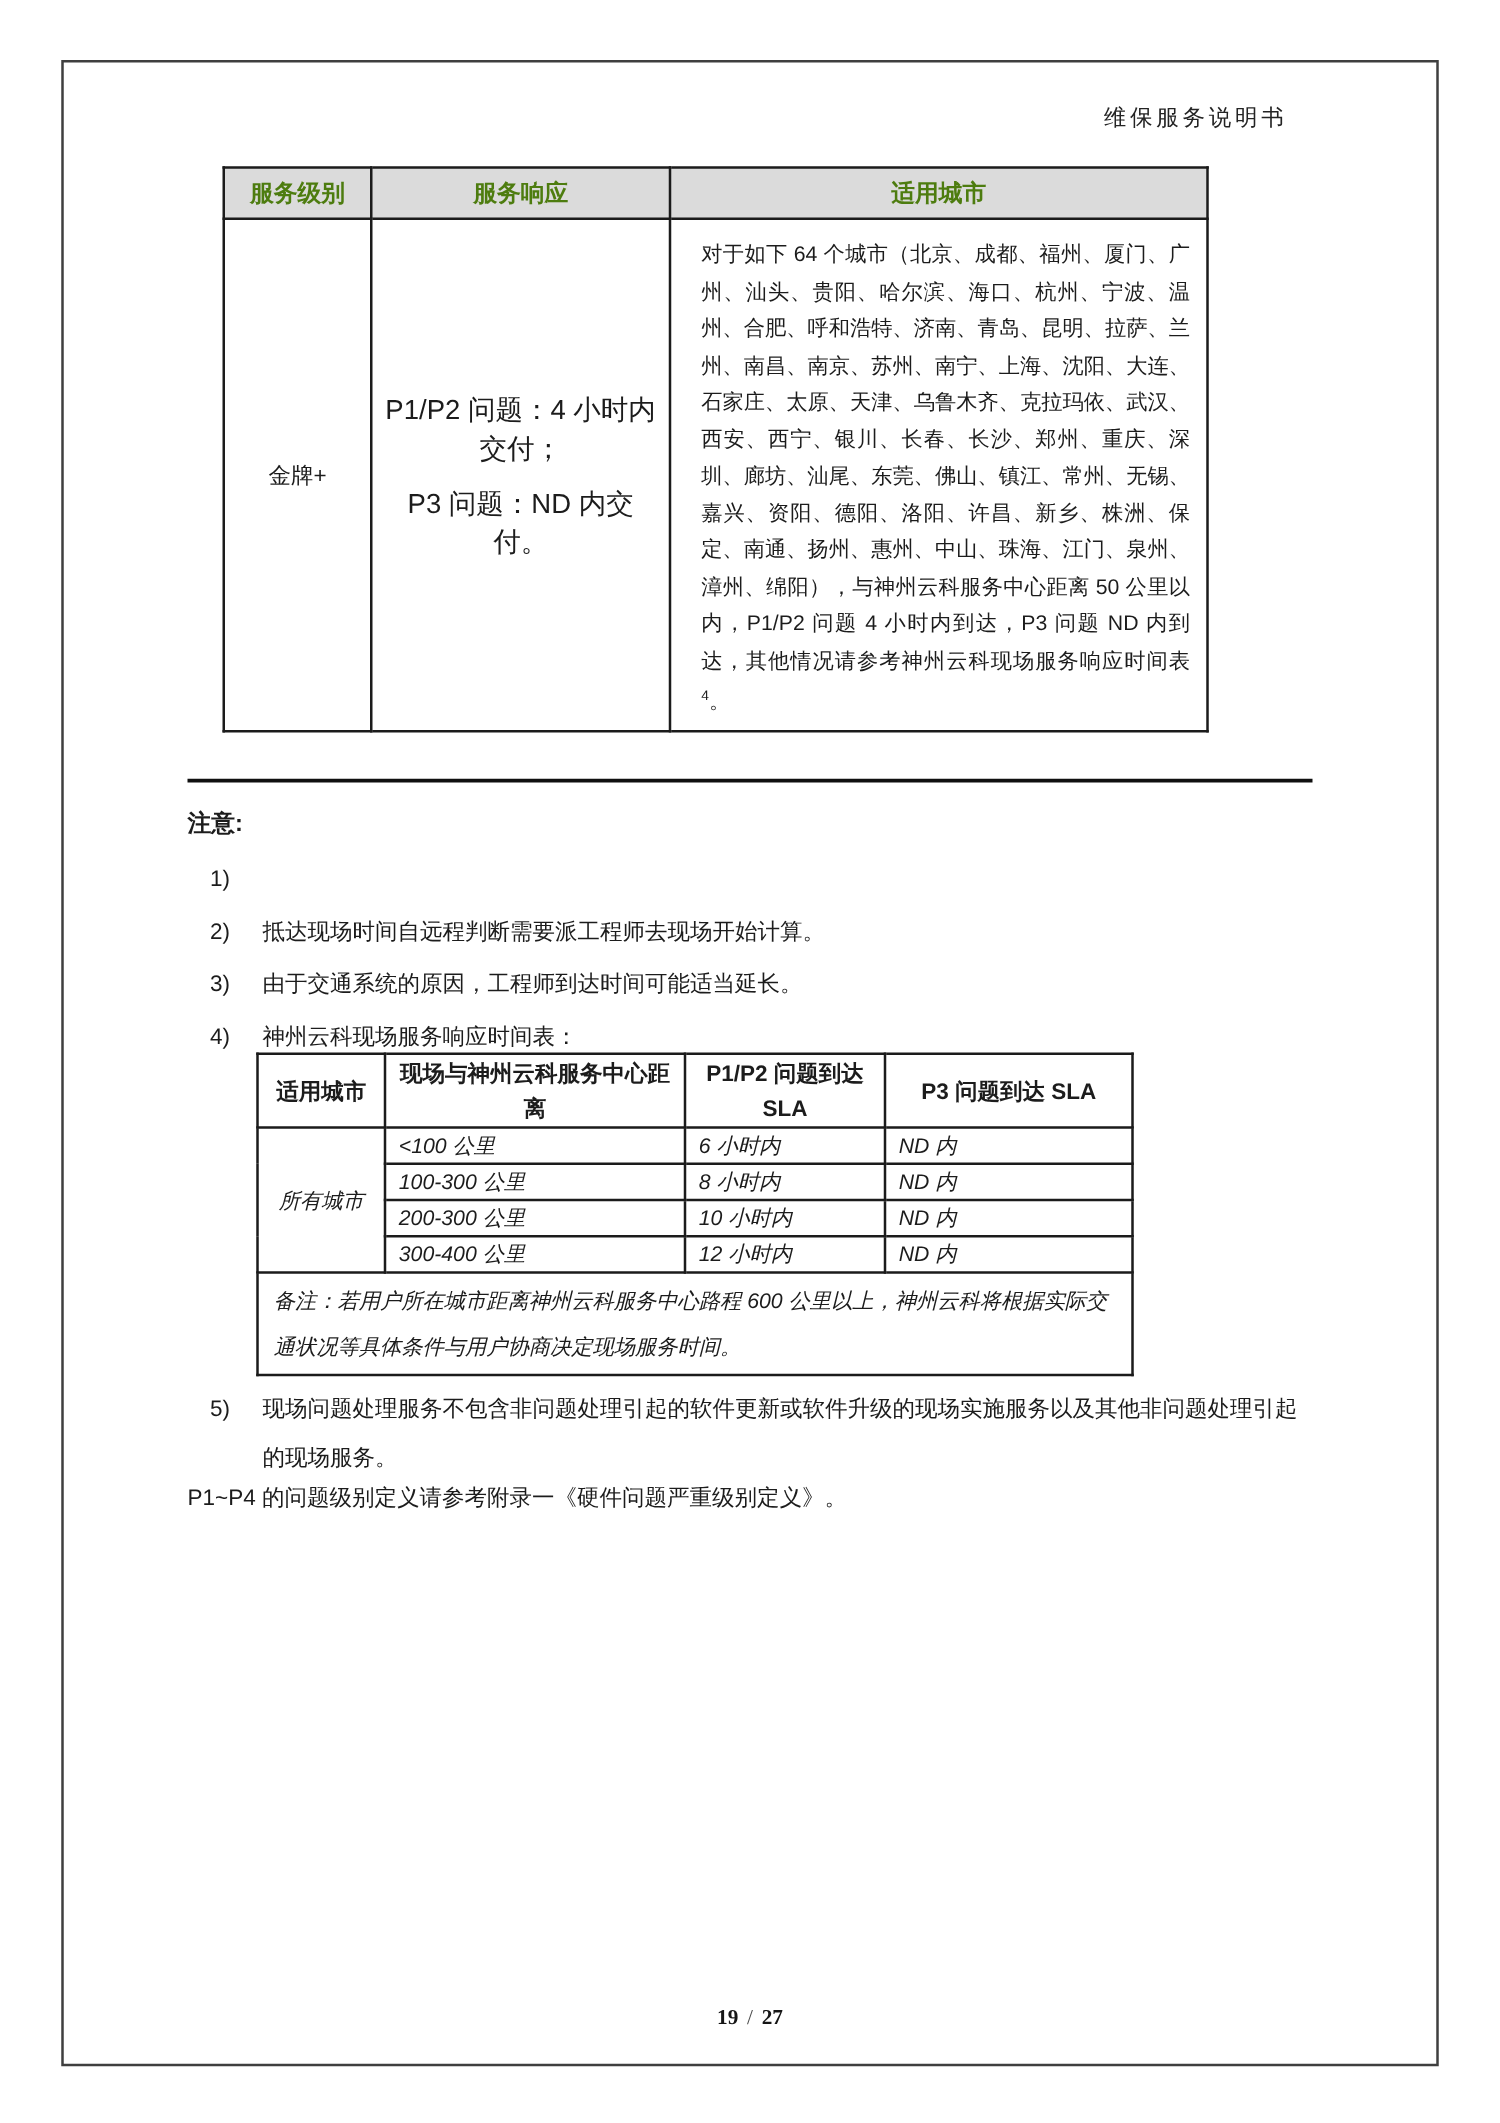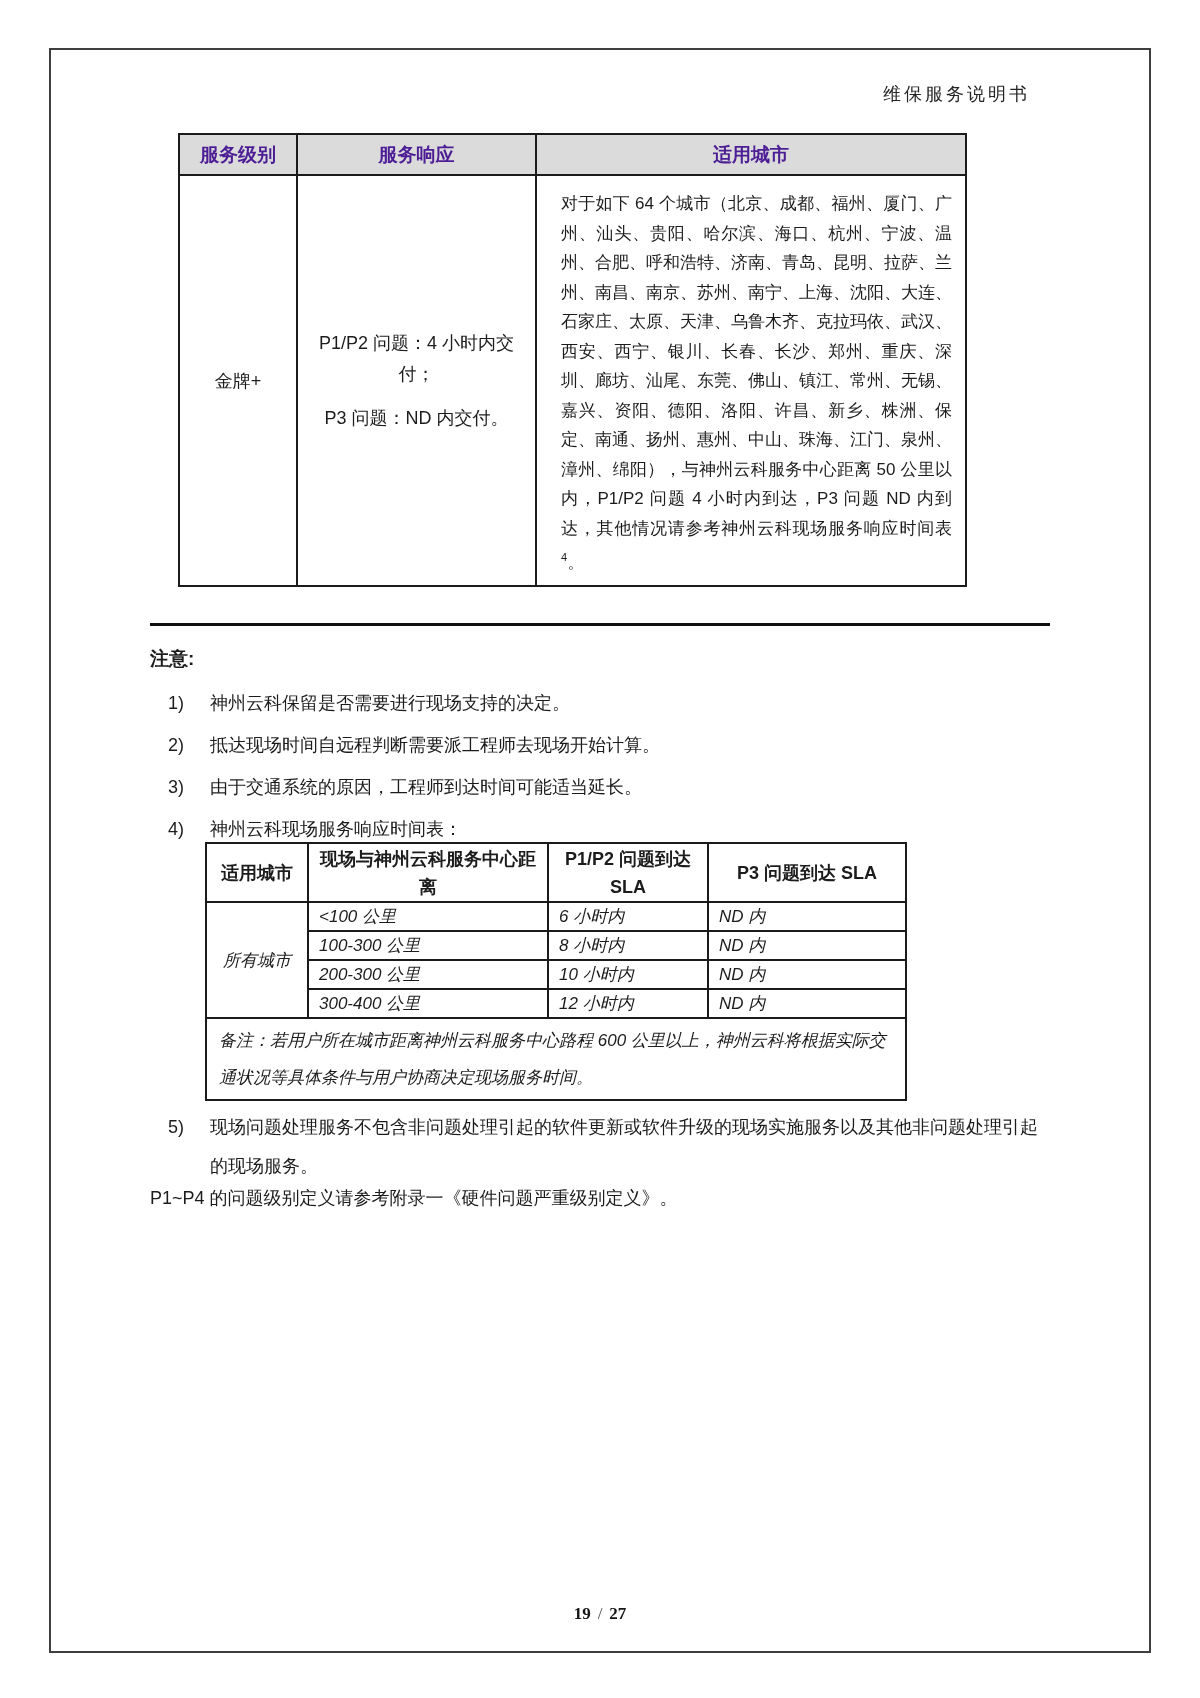--- a/index.html
+++ b/index.html
@@ -30,25 +30,25 @@
   th, td { border: 2px solid #1b1b1b; }
 
   
   .t1 { left: 178px; top: 133px; width: 787px; }
   .t1 th {
     height: 41px;
     background: #dbdbdb;
     font-size: 19px;
     font-weight: bold;
     text-align: center;
-    color: #4c1d95;
+    color: #4d7c0f;
   }
   .t1 tbody tr { height: 381px; }
   .cell-level { text-align: center; vertical-align: middle; font-size: 18px; }
-  .cell-response { text-align: center; vertical-align: middle; font-size: 18px; padding: 0 10px; }
+  .cell-response { text-align: center; vertical-align: middle; font-size: 22px; padding: 0 10px; }
   .response-line { line-height: 31px; margin: 13px 0; }
   .cell-cities {
     vertical-align: top;
     padding: 13px 13px 8px 24px;
     font-size: 17px;
     line-height: 29.5px;
     text-align: justify;
   }
   .cell-cities sup { font-size: 11px; }
 
@@ -124,21 +124,20 @@
     </tr>
   </tbody>
 </table>
 
 <div class="rule"></div>
 
 <div class="notice-title">注意:</div>
 
 <div class="note-item note-1">
   <span class="note-num">1)</span>
-  <span class="note-text">神州云科保留是否需要进行现场支持的决定。</span>
 </div>
 <div class="note-item note-2">
   <span class="note-num">2)</span>
   <span class="note-text">抵达现场时间自远程判断需要派工程师去现场开始计算。</span>
 </div>
 <div class="note-item note-3">
   <span class="note-num">3)</span>
   <span class="note-text">由于交通系统的原因，工程师到达时间可能适当延长。</span>
 </div>
 <div class="note-item note-4">

